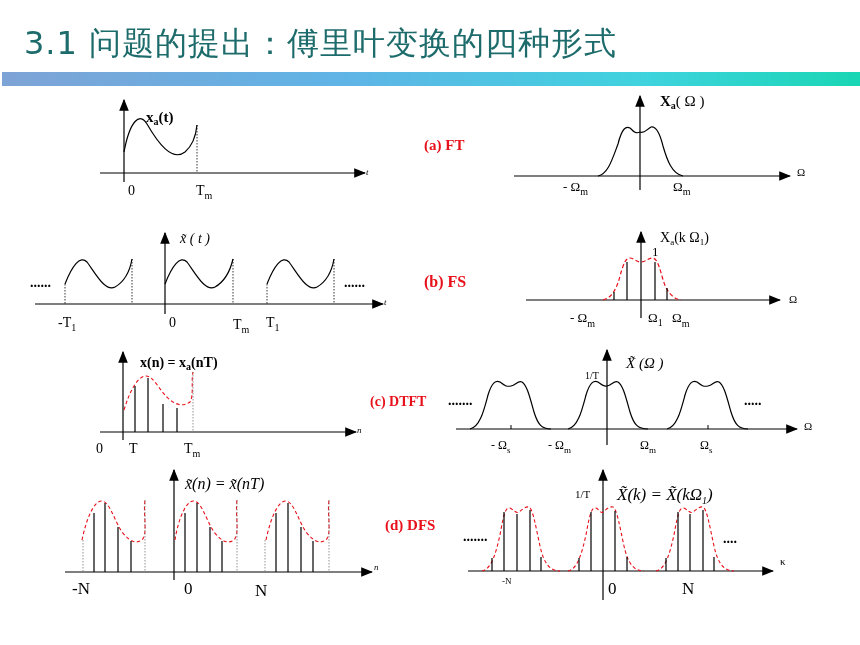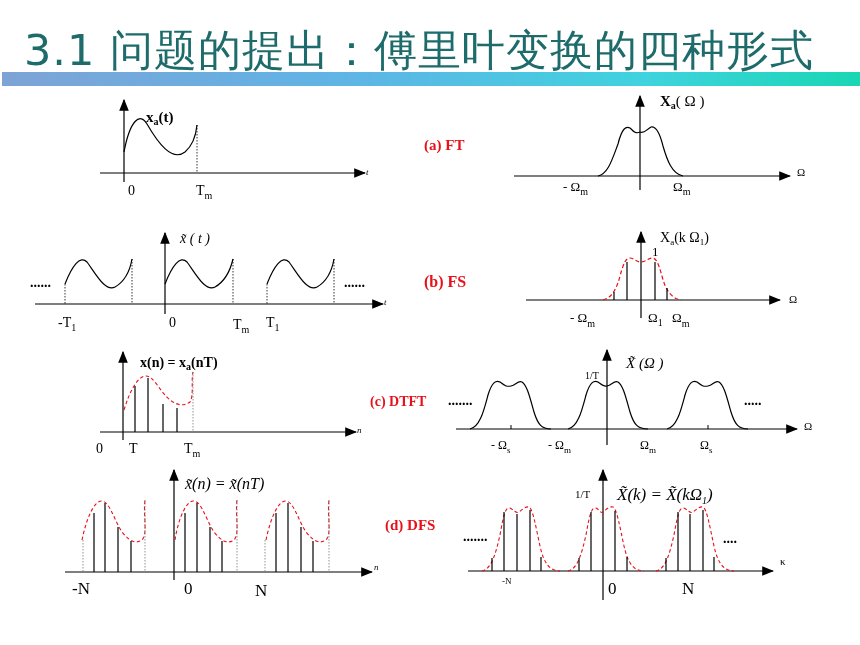--- a/index.html
+++ b/index.html
@@ -1,19 +1,19 @@
 <!DOCTYPE html>
 <html><head>
 <meta charset="utf-8">
 <style>
   html, body { margin:0; padding:0; background:#ffffff; }
   body { width:860px; height:645px; position:relative; overflow:hidden;
          font-family:"DejaVu Serif","Liberation Serif",serif; }
   .title { position:absolute; left:24px; top:22px; font-family:"DejaVu Sans","Liberation Sans",sans-serif;
-           font-size:43px; color:#1d6b6b; letter-spacing:1px; white-space:nowrap; }
+           font-size:32px; color:#1d6b6b; letter-spacing:1px; white-space:nowrap; }
   .band { position:absolute; left:2px; top:72px; width:858px; height:14px;
           background:linear-gradient(90deg,#7ea3d6 0%,#5fb4e6 40%,#3fd3de 75%,#19d6b4 100%); }
   svg.stage { position:absolute; left:0; top:0; }
   .lbl { font-family:"Liberation Serif","DejaVu Serif",serif; fill:#000; }
   .red { fill:#e8101a; font-weight:bold; font-family:"Liberation Serif","DejaVu Serif",serif; }
 </style>
 </head>
 <body>
 
 <div class="title">3.1 问题的提出：傅里叶变换的四种形式</div>

